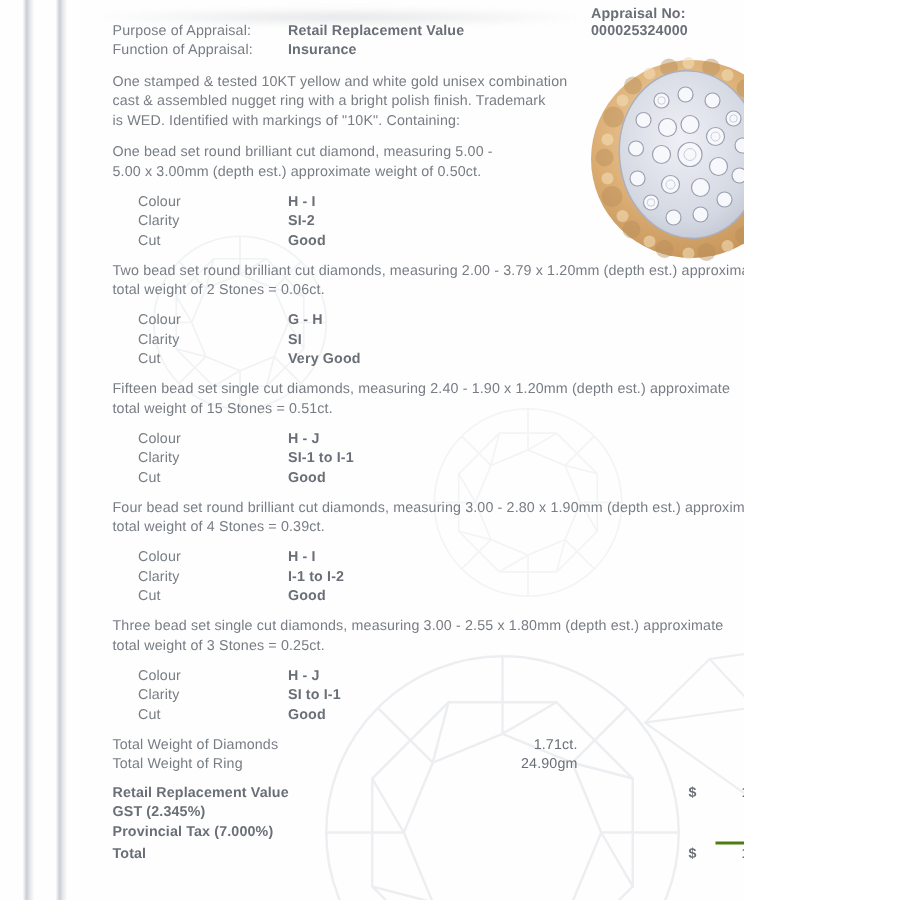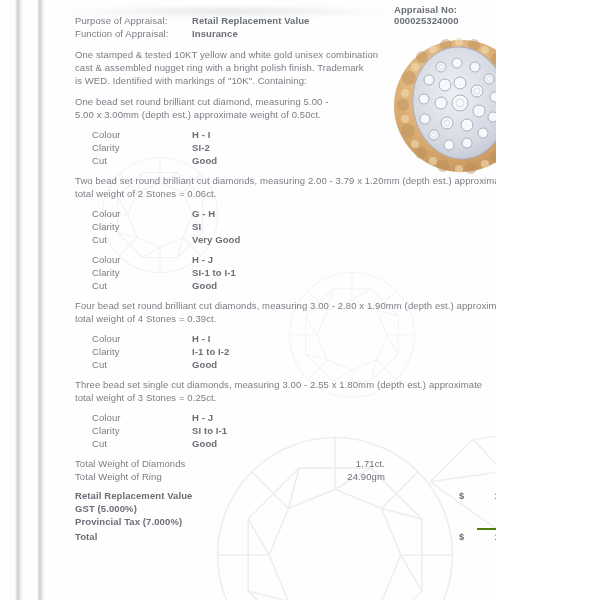--- a/index.html
+++ b/index.html
@@ -212,20 +212,22 @@
             <span class="gval">SI</span>
           </div>
         <div class="grow">
             <span class="glabel">Cut</span>
             <span class="gval">Very Good</span>
           </div>
       </div>
     </div>
 
     <div>
+      <p class="para">Fifteen bead set single cut diamonds, measuring 2.40 - 1.90 x 1.20mm (depth est.) approximate
+total weight of 15 Stones = 0.51ct.</p>
       <div class="grade-table">
         <div class="grow">
             <span class="glabel">Colour</span>
             <span class="gval">H - J</span>
           </div>
         <div class="grow">
             <span class="glabel">Clarity</span>
             <span class="gval">SI-1 to I-1</span>
           </div>
         <div class="grow">
@@ -282,21 +284,21 @@
       <span class="tot-val">24.90gm</span>
     </div>
 
     <div class="fin">
       <div class="fin-row">
         <span class="fin-label">Retail Replacement Value</span>
         <span class="fin-cur">$</span>
         <span class="fin-amt">14515.00</span>
       </div>
       <div class="fin-row">
-        <span class="fin-label">GST (5.000%)</span>
+        <span class="fin-label">GST (2.345%)</span>
         <span class="fin-cur"></span>
         <span class="fin-amt">725.75</span>
       </div>
       <div class="fin-row">
         <span class="fin-label">Provincial Tax (7.000%)</span>
         <span class="fin-cur"></span>
         <span class="fin-amt underlined">1016.05</span>
       </div>
       <div class="fin-row">
         <span class="fin-label">Total</span>

